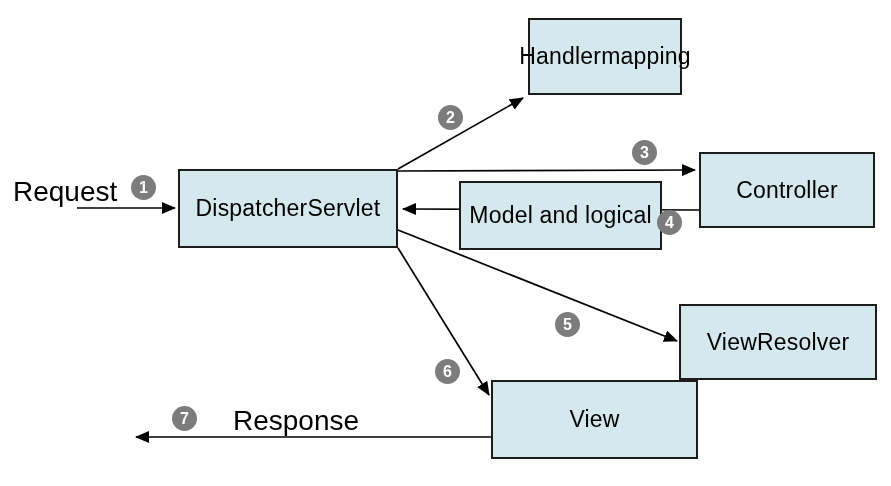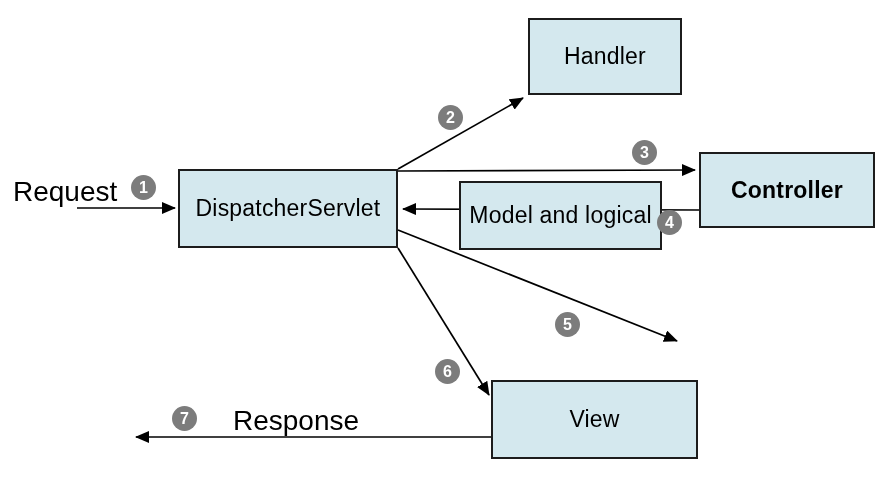--- a/index.html
+++ b/index.html
@@ -84,30 +84,34 @@
 
     <line x1="491" y1="437" x2="136" y2="437" marker-end="url(#ah)"></line>
   </svg>
 
   <div class="node" style="left:178px;top:169px;width:220px;height:79px;">
     <span>DispatcherServlet</span>
   </div>
 
   <div class="node" style="left:528px;top:18px;width:154px;height:77px;">
     <span>Handler</span>
+    <span>mapping</span>
   </div>
 
-  <div class="node" style="left:699px;top:152px;width:176px;height:76px;font-weight:bold;">
+  <div class="node" style="left:699px;top:152px;width:176px;height:76px;">
     <span>Controller</span>
   </div>
 
   <div class="node" style="left:459px;top:181px;width:203px;height:69px;">
     <span>Model and logical</span>
   </div>
 
+  <div class="node" style="left:679px;top:304px;width:198px;height:76px;">
+    <span>ViewResolver</span>
+  </div>
 
   <div class="node" style="left:491px;top:380px;width:207px;height:79px;">
     <span>View</span>
   </div>
 
   <div class="flow-label" style="left:13px;top:180px;">Request</div>
   <div class="flow-label" style="left:233px;top:409px;">Response</div>
 
   <div class="step" style="left:131px;top:175px;">1</div>
   <div class="step" style="left:438px;top:105px;">2</div>

